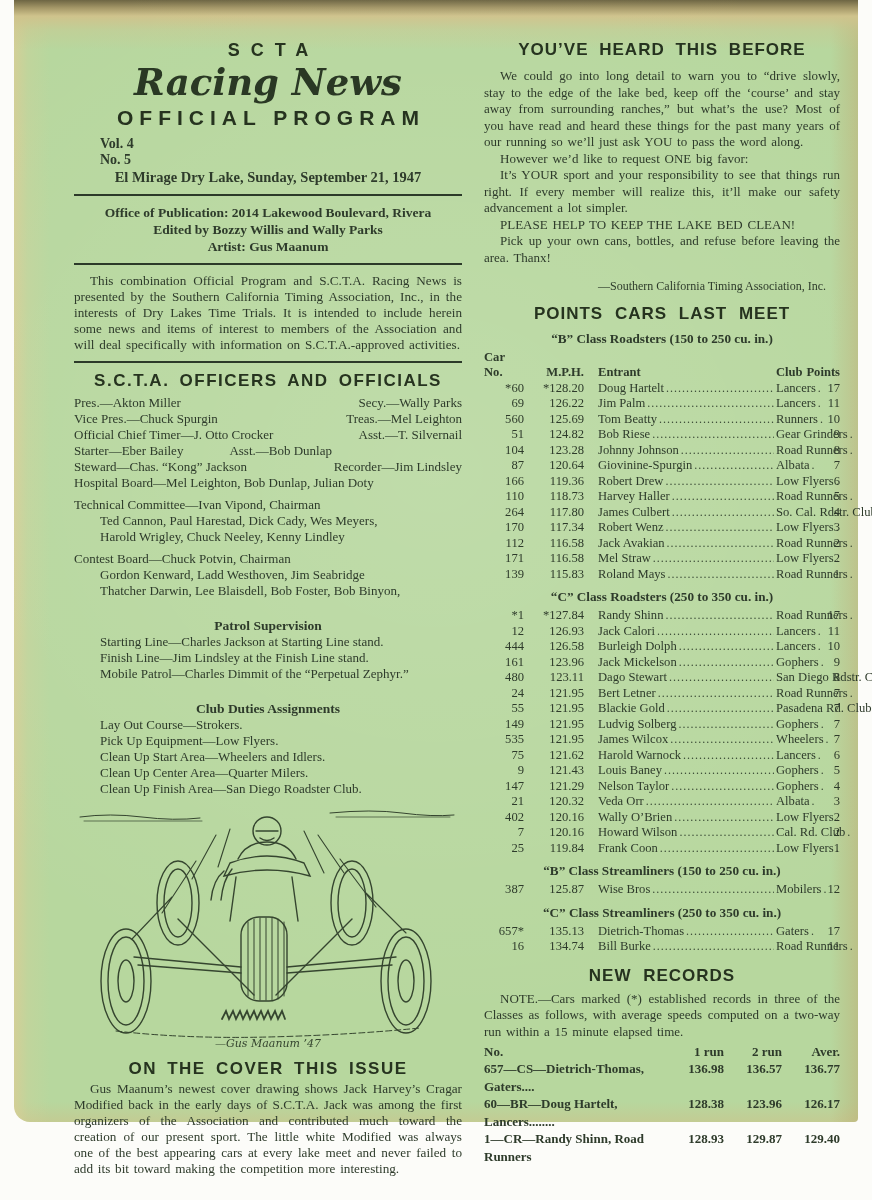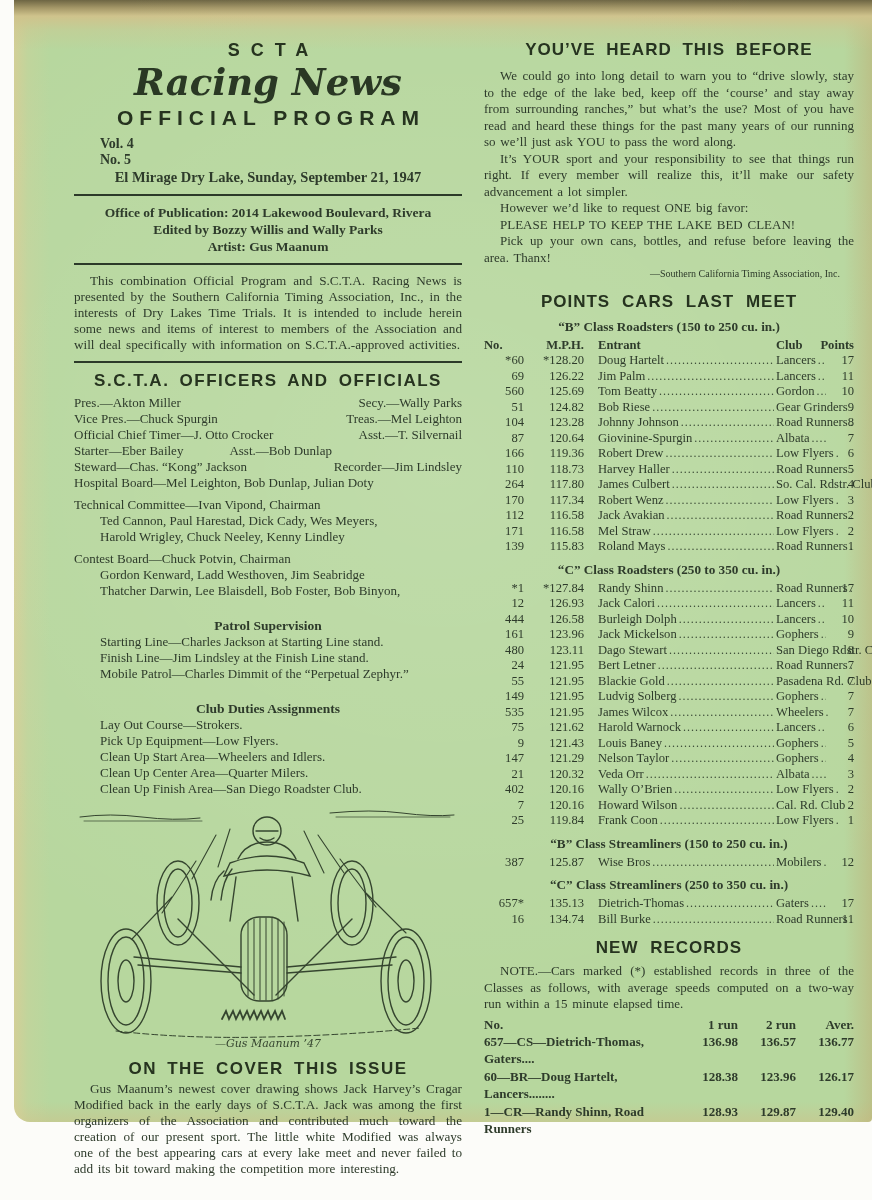--- a/index.html
+++ b/index.html
@@ -1,19 +1,19 @@
 <!DOCTYPE html>
 <html><head>
 <meta charset="utf-8">
 <style>
   html,body{margin:0;padding:0;}
   body{width:872px;height:1200px;background:#fcfcf9;font-family:"Liberation Serif",serif;overflow:hidden;}
   #stage{position:relative;width:872px;height:1200px;}
   #page{
-    position:absolute;left:14px;top:0;right:0;height:1122px;
+    position:absolute;left:14px;top:0;right:14px;height:1122px;
     border-bottom-left-radius:16px;border-bottom-right-radius:4px;
     color:#2e3b2b;
     background:
       radial-gradient(120% 80% at 50% 42%, rgba(255,255,255,0.12), rgba(255,255,255,0) 62%),
       linear-gradient(180deg,#6d6543 0px,#a59868 8px,#cfc38c 16px,rgba(207,195,140,0.38) 30px,rgba(207,195,140,0) 50px),
       linear-gradient(90deg,rgba(216,206,150,0.85) 0px,rgba(216,206,150,0.28) 14px,rgba(216,206,150,0) 36px),
       linear-gradient(270deg,rgba(190,175,118,0.55) 0px,rgba(190,175,118,0) 28px),
       linear-gradient(0deg,rgba(205,194,138,0.55) 0px,rgba(205,194,138,0) 20px),
       #b7d79e;
   }
@@ -36,21 +36,21 @@
   .offline{font-size:13px;line-height:16px;}
   .indent1{padding-left:26px;}
   .grp{margin-top:6px;}
   .subhead{text-align:center;font-weight:bold;font-size:13.5px;line-height:17px;margin-top:18px;}
   .drawing{margin-top:4px;}
   .coverhead{text-align:center;font-size:17px;letter-spacing:1.5px;word-spacing:4px;margin-top:2px;}
 
   .h-right{text-align:center;font-size:17px;letter-spacing:1px;word-spacing:5px;}
   .rp{font-size:13px;line-height:16.5px;text-align:justify;text-indent:16px;word-spacing:1.5px;}
   .rp.noj{text-align:left;}
-  .closing{font-size:10px;line-height:16.5px;text-align:right;padding-right:14px;}
+  .closing{font-size:12px;line-height:16.5px;text-align:right;padding-right:14px;margin-top:12px;}
   .h-points{text-align:center;font-size:17px;letter-spacing:1px;word-spacing:6px;margin-top:9px;}
   .classtitle{text-align:center;font-weight:bold;font-size:13.2px;margin:7px 0 3px 0;}
   .thead{font-weight:bold;font-size:13px;line-height:15px;margin-top:2px;}
   .trow,.theadrow{display:flex;align-items:baseline;font-size:12.6px;line-height:15.5px;}
   .c-no{width:40px;flex:none;text-align:right;}
   .c-mph{width:60px;flex:none;text-align:right;}
   .c-entwrap{width:178px;flex:none;display:flex;align-items:baseline;margin-left:14px;min-width:0;}
   .c-clubwrap{flex:1;display:flex;align-items:baseline;min-width:0;}
   .c-pts{width:26px;flex:none;text-align:right;}
   .dots{flex:1;min-width:4px;overflow:hidden;white-space:nowrap;color:#3c4c37;margin:0 2px;}
@@ -177,30 +177,33 @@
           </svg>
         </div>
 
         <div class="sans coverhead">ON THE COVER THIS ISSUE</div>
         <p class="para" style="margin:2px 0 0 0;">Gus Maanum’s newest cover drawing shows Jack Harvey’s Cragar Modified back in the early days of S.C.T.A.  Jack was among the first organizers of the Association and contributed much toward the creation of our present sport.  The little white Modified was always one of the best appearing cars at every lake meet and never failed to add its bit toward making the competition more interesting.</p>
       </div>
 
       <div class="colR">
         <div class="sans h-right">YOU’VE HEARD THIS BEFORE</div>
         <p class="rp" style="margin:8px 0 0 0;">We could go into long detail to warn you to “drive slowly, stay to the edge of the lake bed, keep off the ‘course’ and stay away from surrounding ranches,” but what’s the use? Most of you have read and heard these things for the past many years of our running so we’ll just ask YOU to pass the word along.</p>
+        <p class="rp noj" style="margin:0;">However we’d like to request ONE big favor:</p>
         <p class="rp" style="margin:0;">It’s YOUR sport and your responsibility to see that things run right. If every member will realize this, it’ll make our safety advancement a lot simpler.</p>
-        <p class="rp noj" style="margin:0;">However we’d like to request ONE big favor:</p>
         <p class="rp noj" style="margin:0;">PLEASE HELP TO KEEP THE LAKE BED CLEAN!</p>
         <p class="rp" style="margin:0;">Pick up your own cans, bottles, and refuse before leaving the area.  Thanx!</p>
         <div class="closing">—Southern California Timing Association, Inc.</div>
 
         <div class="sans h-points">POINTS CARS LAST MEET</div>
 
         <div class="classtitle">“B” Class Roadsters (150 to 250 cu. in.)</div>
         <div class="thead">
+          <div class="theadrow">
+            <span class="c-no" style="text-align:left;">Car</span>
+          </div>
           <div class="theadrow">
             <span class="c-no" style="text-align:left;">No.</span>
             <span class="c-mph">M.P.H.</span>
             <span class="c-entwrap">Entrant</span>
             <span class="c-clubwrap">Club</span>
             <span class="c-pts" style="width:48px;">Points</span>
           </div>
         </div>
         <div>
 
@@ -233,21 +236,21 @@
             </div>
 
             <div class="trow">
               <span class="c-no">560</span>
               <span class="c-mph">125.69</span>
               <span class="c-entwrap">
                 <span class="ent">Tom Beatty</span>
                 <span class="dots"></span>
               </span>
               <span class="c-clubwrap">
-                <span class="club">Gordon</span>
+                <span class="club">Runners</span>
                 <span class="dots"></span>
               </span>
               <span class="c-pts">10</span>
             </div>
 
             <div class="trow">
               <span class="c-no">51</span>
               <span class="c-mph">124.82</span>
               <span class="c-entwrap">
                 <span class="ent">Bob Riese</span>

